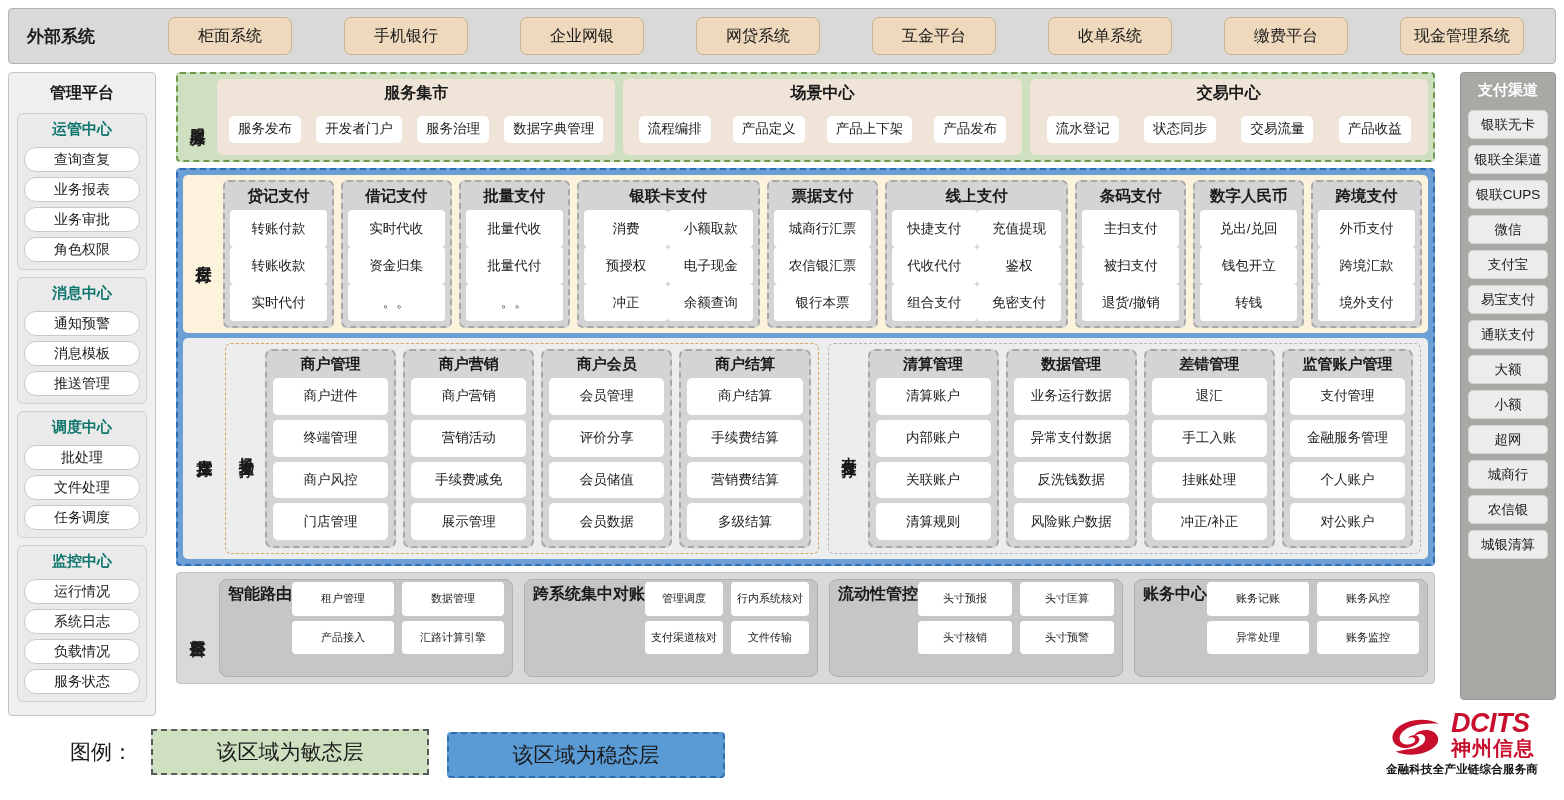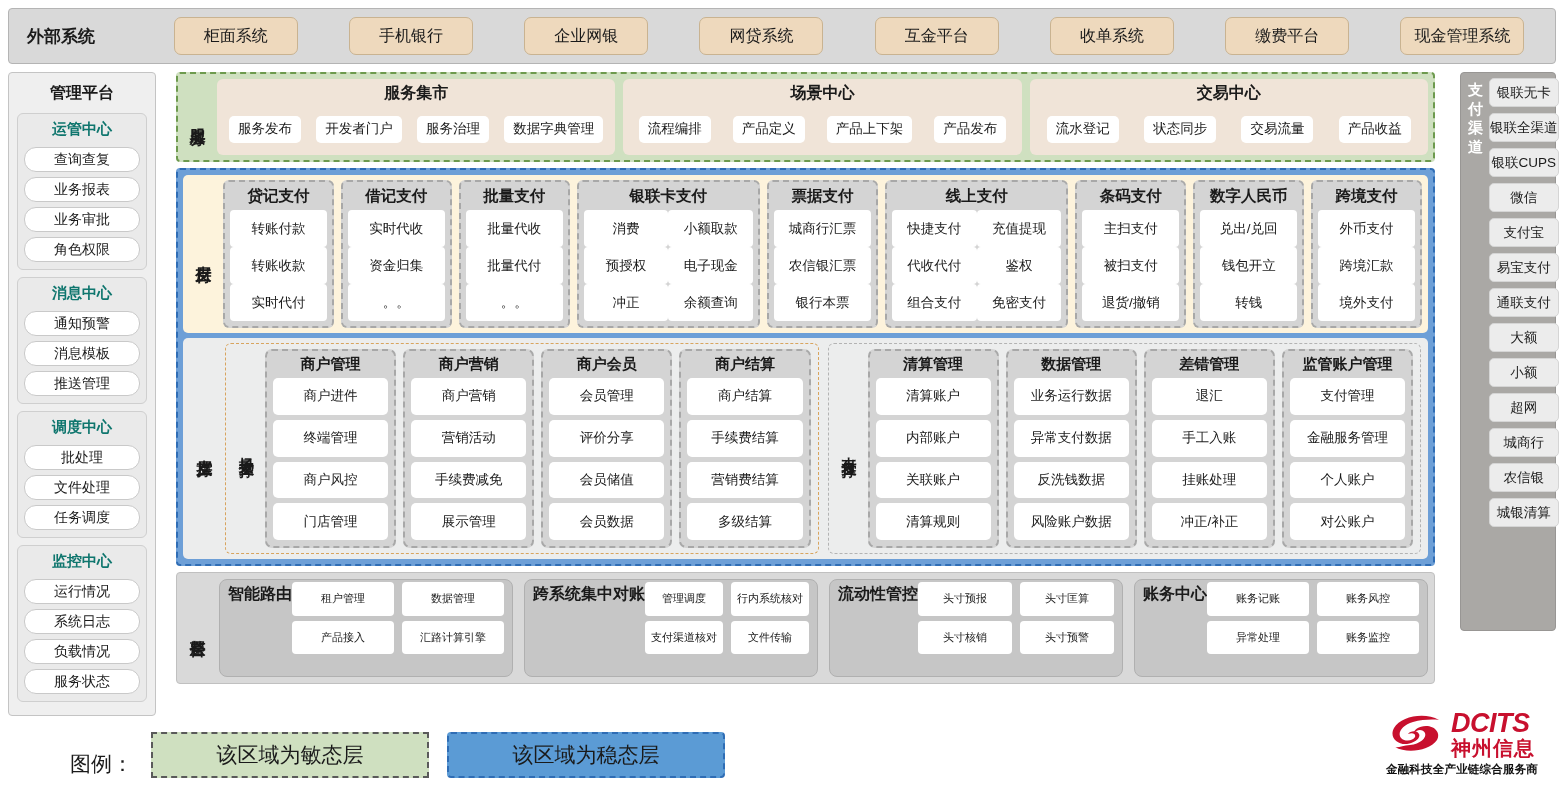--- a/index.html
+++ b/index.html
@@ -8,21 +8,21 @@
     background: #ffffff;
     font-family: "Liberation Sans", "DejaVu Sans", sans-serif;
     overflow: hidden;
   }
   .page { position: relative; width: 1564px; height: 800px; }
 
   
   .ext-bar {
     position: absolute; left: 8px; top: 8px; width: 1548px; height: 56px;
     background: #d9d9d9; border: 1px solid #b4b4b4; border-radius: 4px;
-    display: flex; align-items: center; padding: 0 10px 0 18px; gap: 6px;
+    display: flex; align-items: center; padding: 0 10px 0 18px; gap: 0;
   }
   .ext-title { font-size: 17px; font-weight: bold; color: #1a1a1a; width: 120px; flex: none; }
   .ext-items { display: flex; flex: 1; justify-content: space-around; align-items: center; gap: 10px; }
   .ext-chip {
     background: #eed9bd; border: 1px solid #c9b391; border-radius: 7px;
     height: 38px; min-width: 124px; padding: 0 12px;
     display: flex; align-items: center; justify-content: center;
     font-size: 16px; color: #1a1a1a; white-space: nowrap;
   }
 
@@ -39,23 +39,23 @@
   }
   .mgmt-group-title { font-size: 15px; font-weight: bold; text-align: center; color: #0f766e; padding: 2px 0 3px; }
   .mgmt-item {
     background: #ffffff; border: 1px solid #c9c9c9; border-radius: 12px;
     height: 25px; display: flex; align-items: center; justify-content: center;
     font-size: 14px; color: #1a1a1a; white-space: nowrap;
   }
 
   
   .chan {
-    position: absolute; right: 8px; top: 72px; width: 96px; height: 559px;
+    position: absolute; right: 8px; top: 72px; width: 96px; height: 628px;
     background: #aaa8a5; border: 1px solid #989694; border-radius: 4px;
-    padding: 5px 7px; display: flex; flex-direction: row; gap: 6px;
+    padding: 5px 7px; display: flex; flex-direction: column; gap: 6px;
   }
   .chan-title { font-size: 15px; font-weight: bold; text-align: center; color: #ffffff; padding: 3px 0 4px; }
   .chan-item {
     background: #ececec; border: 1px solid #d5d5d5; border-radius: 5px;
     height: 29px; display: flex; align-items: center; justify-content: center;
     font-size: 13.5px; color: #1a1a1a; white-space: nowrap;
   }
 
   
   .center { position: absolute; left: 176px; top: 72px; width: 1259px; height: 628px; }
@@ -151,32 +151,32 @@
   }
   .int-card-title { font-size: 16px; font-weight: bold; text-align: center; color: #1a1a1a; padding: 2px 0 4px; }
   .int-items { display: grid; grid-template-columns: 1fr 1fr; gap: 5px 8px; flex: 1; }
   .int-item {
     background: #ffffff; border-radius: 4px;
     display: flex; align-items: center; justify-content: center;
     font-size: 11px; color: #1a1a1a; white-space: nowrap;
   }
 
   
-  .legend { position: absolute; left: 70px; top: 726px; display: flex; align-items: flex-end; gap: 18px; }
+  .legend { position: absolute; left: 70px; top: 726px; display: flex; align-items: center; gap: 18px; }
   .legend-label { font-size: 21px; color: #1a1a1a; }
   .legend-chip {
     height: 46px; width: 278px; display: flex; align-items: center; justify-content: center;
     font-size: 21px; color: #1a1a1a;
   }
   .legend-chip.agile { background: #cfe0c0; border: 2px dashed #5a5a5a; }
   .legend-chip.stable { background: #5b9bd5; border: 2px dashed #2f6db5; }
 
   
   .logo { position: absolute; right: 8px; top: 710px; width: 188px; text-align: center; }
-  .logo-row { display: flex; align-items: center; justify-content: center; gap: 8px; }
+  .logo-row { display: flex; align-items: flex-end; justify-content: center; gap: 8px; }
   .logo-text { text-align: left; line-height: 1; }
   .logo-en { font-size: 27px; font-weight: bold; color: #c8102e; letter-spacing: -0.5px; font-style: italic; }
   .logo-cn { font-size: 20px; font-weight: bold; color: #c8102e; letter-spacing: 1px; margin-top: 1px; }
   .logo-tag { font-size: 11.5px; font-weight: bold; color: #111; margin-top: 4px; letter-spacing: 0.2px; }
 </style>
 </head>
 <body>
 
 <div class="page">
 

